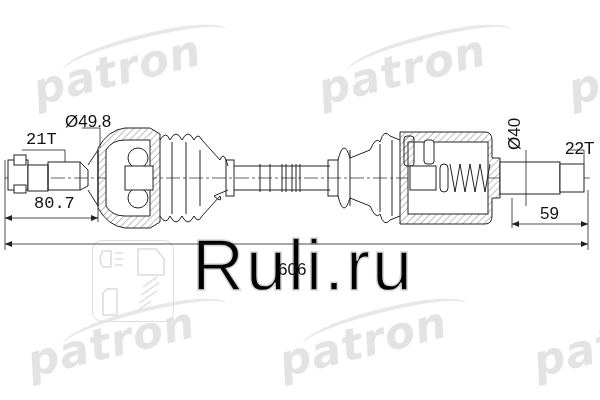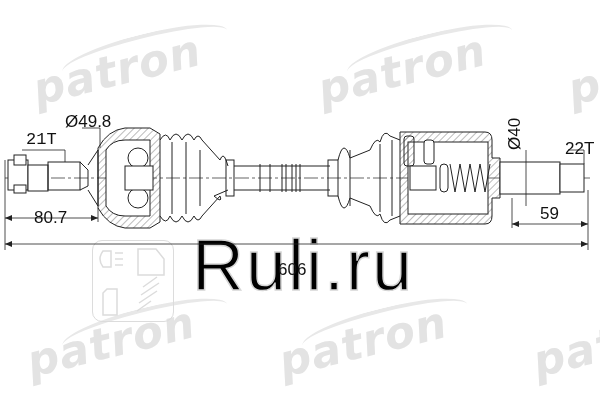--- a/index.html
+++ b/index.html
@@ -143,17 +143,17 @@
       <polygon points="5,218 12,215 12,221"></polygon>
       <polygon points="98,218 91,215 91,221"></polygon>
       <polygon points="512,224 519,221 519,227"></polygon>
       <polygon points="588,224 581,221 581,227"></polygon>
     </g>
   </g>
 </svg>
 
 <div class="dim" style="left:26px;top:130px;font-family:Liberation Mono, monospace;">21T</div>
 <div class="dim" style="left:65px;top:112px;">Ø49.8</div>
-<div class="dim" style="left:34px;top:208px;">80.7</div>
+<div class="dim" style="left:34px;top:194px;font-family:Liberation Mono, monospace;">80.7</div>
 <div class="dim" style="left:278px;top:226px;margin-top:34px;">606</div>
 <div class="dim dim-rot" style="left:505px;top:150px;">Ø40</div>
 <div class="dim" style="left:565px;top:130px;margin-top:9px;">22T</div>
 <div class="dim" style="left:540px;top:204px;">59</div>
 
 </body></html>

